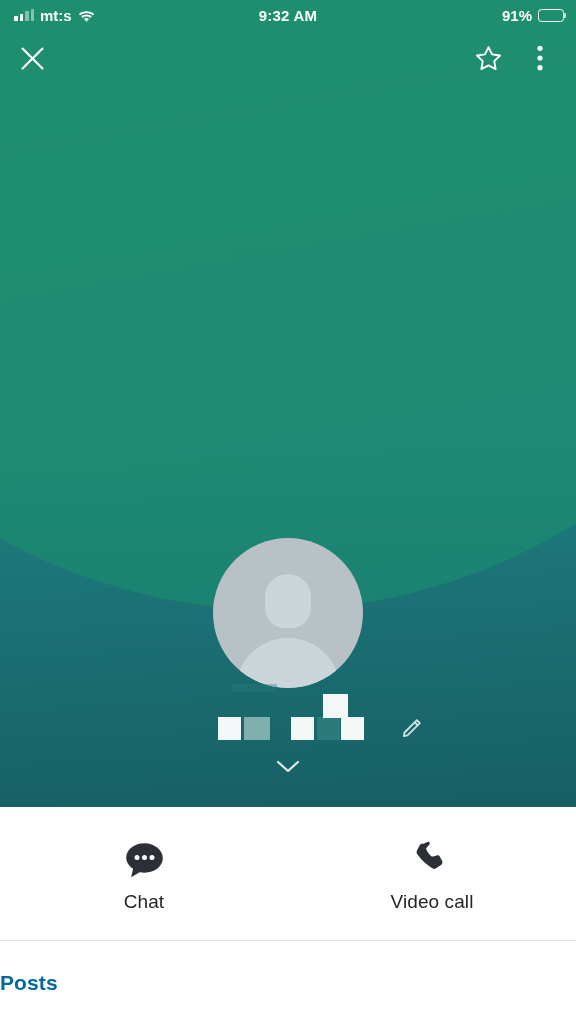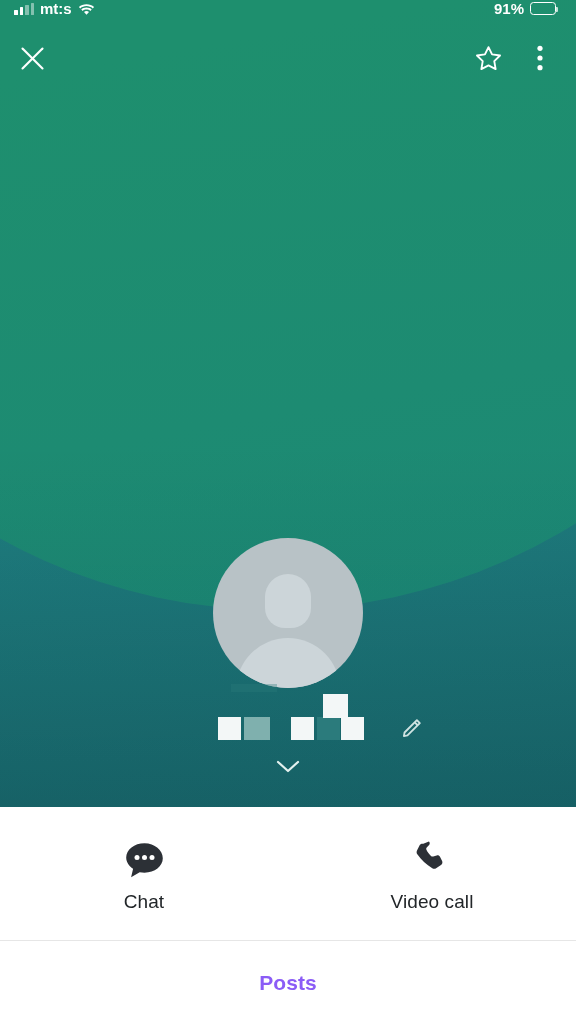--- a/index.html
+++ b/index.html
@@ -33,28 +33,28 @@
   .hero-shade {
     position:absolute; left:0; top:0; width:100%; height:100%;
     background:linear-gradient(180deg, rgba(0,0,0,0) 55%, rgba(0,40,45,0.16) 100%);
     pointer-events:none;
   }
 
   
   .statusbar {
     position:absolute; left:0; top:0;
     width:576px; height:30px;
-    display:flex; align-items:flex-start;
+    display:flex; align-items:center;
     color:#ffffff;
     font-size:15px; font-weight:bold;
     z-index:6;
   }
   .sb-left { display:flex; align-items:center; gap:6px; padding-left:14px; flex:1; }
   .sb-center { position:absolute; left:0; right:0; text-align:center; font-size:15px; font-weight:bold; letter-spacing:0.2px; }
-  .sb-right { display:flex; align-items:center; gap:6px; padding-right:20px; margin-left:auto; z-index:2; }
+  .sb-right { display:flex; align-items:center; gap:6px; padding-right:12px; margin-left:auto; z-index:2; }
 
   .signal { display:flex; align-items:flex-end; gap:2px; height:12px; }
   .signal i { display:block; width:3.5px; background:#ffffff; border-radius:0.5px; }
   .signal i:nth-child(1){ height:5px; }
   .signal i:nth-child(2){ height:7.5px; }
   .signal i:nth-child(3){ height:10px; opacity:0.45; }
   .signal i:nth-child(4){ height:12px; opacity:0.45; }
   .carrier { font-size:15px; font-weight:bold; letter-spacing:0px; }
   .wifi { width:17px; height:13px; position:relative; }
   .wifi svg { display:block; }
@@ -143,22 +143,22 @@
     flex:1; display:flex; flex-direction:column;
     align-items:center; justify-content:center; gap:12px;
     cursor:pointer;
   }
   .action-icon { height:38px; display:flex; align-items:center; justify-content:center; color:#2c3036; }
   .action-label { font-size:19px; color:#222629; letter-spacing:0.1px; }
 
   .tabs-divider { height:1px; background:#e6e6e6; width:100%; }
   .tabs { display:flex; height:83px; }
   .tab {
-    flex:1; display:flex; align-items:center; justify-content:center;
-    font-size:21px; font-weight:bold; color:#8b5cf6;
+    flex:1; display:flex; align-items:center; 
+    font-size:21px; font-weight:bold; color:#0369a1;
     cursor:pointer; letter-spacing:0.1px;
   }
 </style>
 </head>
 <body>
 
 <div id="app">
 
   <div class="hero">
     <div class="hero-blob"></div>
@@ -175,20 +175,21 @@
       </span>
       <span class="carrier">mt:s</span>
       <span class="wifi">
         <svg width="17" height="13" viewBox="0 0 17 13">
           <path d="M8.5 2.2c3.0 0 5.7 1.05 7.6 2.75l-1.35 1.5C13.1 5.0 10.9 4.1 8.5 4.1S3.9 5.0 2.25 6.45L0.9 4.95C2.8 3.25 5.5 2.2 8.5 2.2z" fill="#ffffff"></path>
           <path d="M8.5 5.6c2.05 0 3.9 0.72 5.2 1.9l-1.35 1.5c-1.0-0.88-2.37-1.4-3.85-1.4s-2.85 0.52-3.85 1.4L3.3 7.5C4.6 6.32 6.45 5.6 8.5 5.6z" fill="#ffffff"></path>
           <path d="M8.5 9.0c0.98 0 1.85 0.34 2.5 0.92L8.5 12.7 6.0 9.92C6.65 9.34 7.52 9.0 8.5 9.0z" fill="#ffffff"></path>
         </svg>
       </span>
     </div>
+    <div class="sb-center">9:32 AM</div>
     <div class="sb-right">
       <span class="batt-pct">91%</span>
       <span class="batt">
         <span class="batt-fill" style="width: 91%;"></span>
       </span>
     </div>
   </div>
 
   <div class="topnav">
     <div class="nav-btn nav-left">

